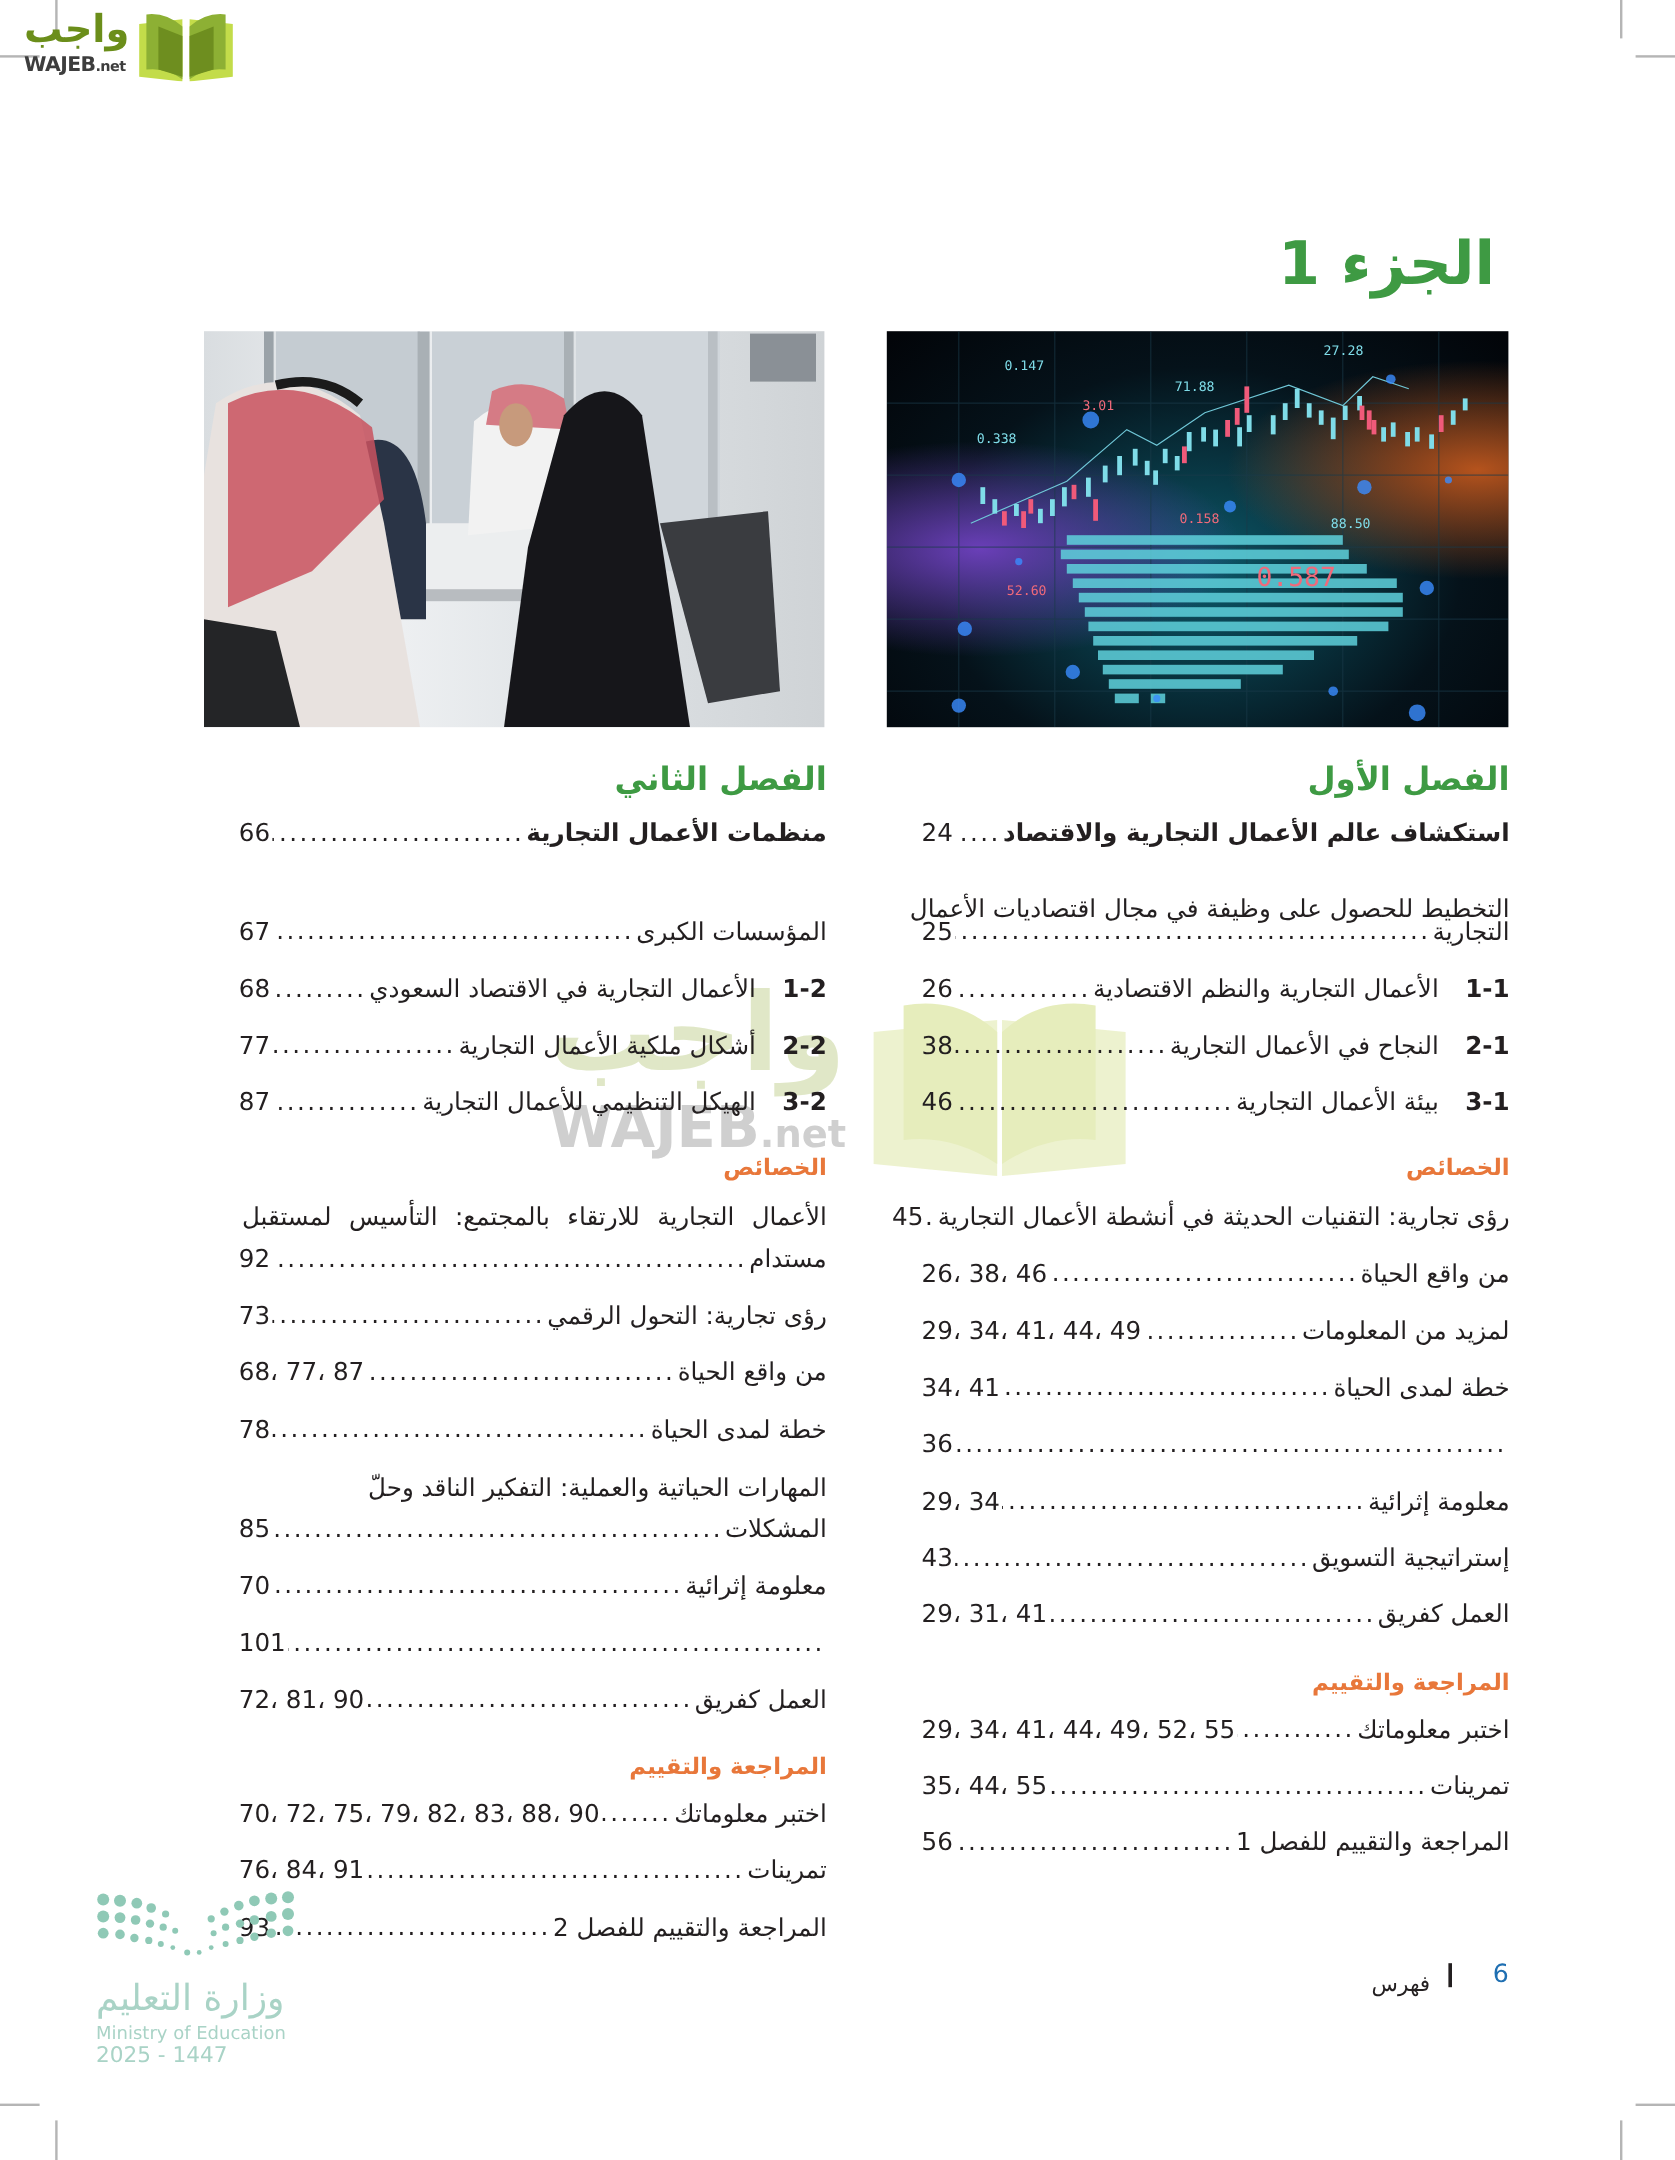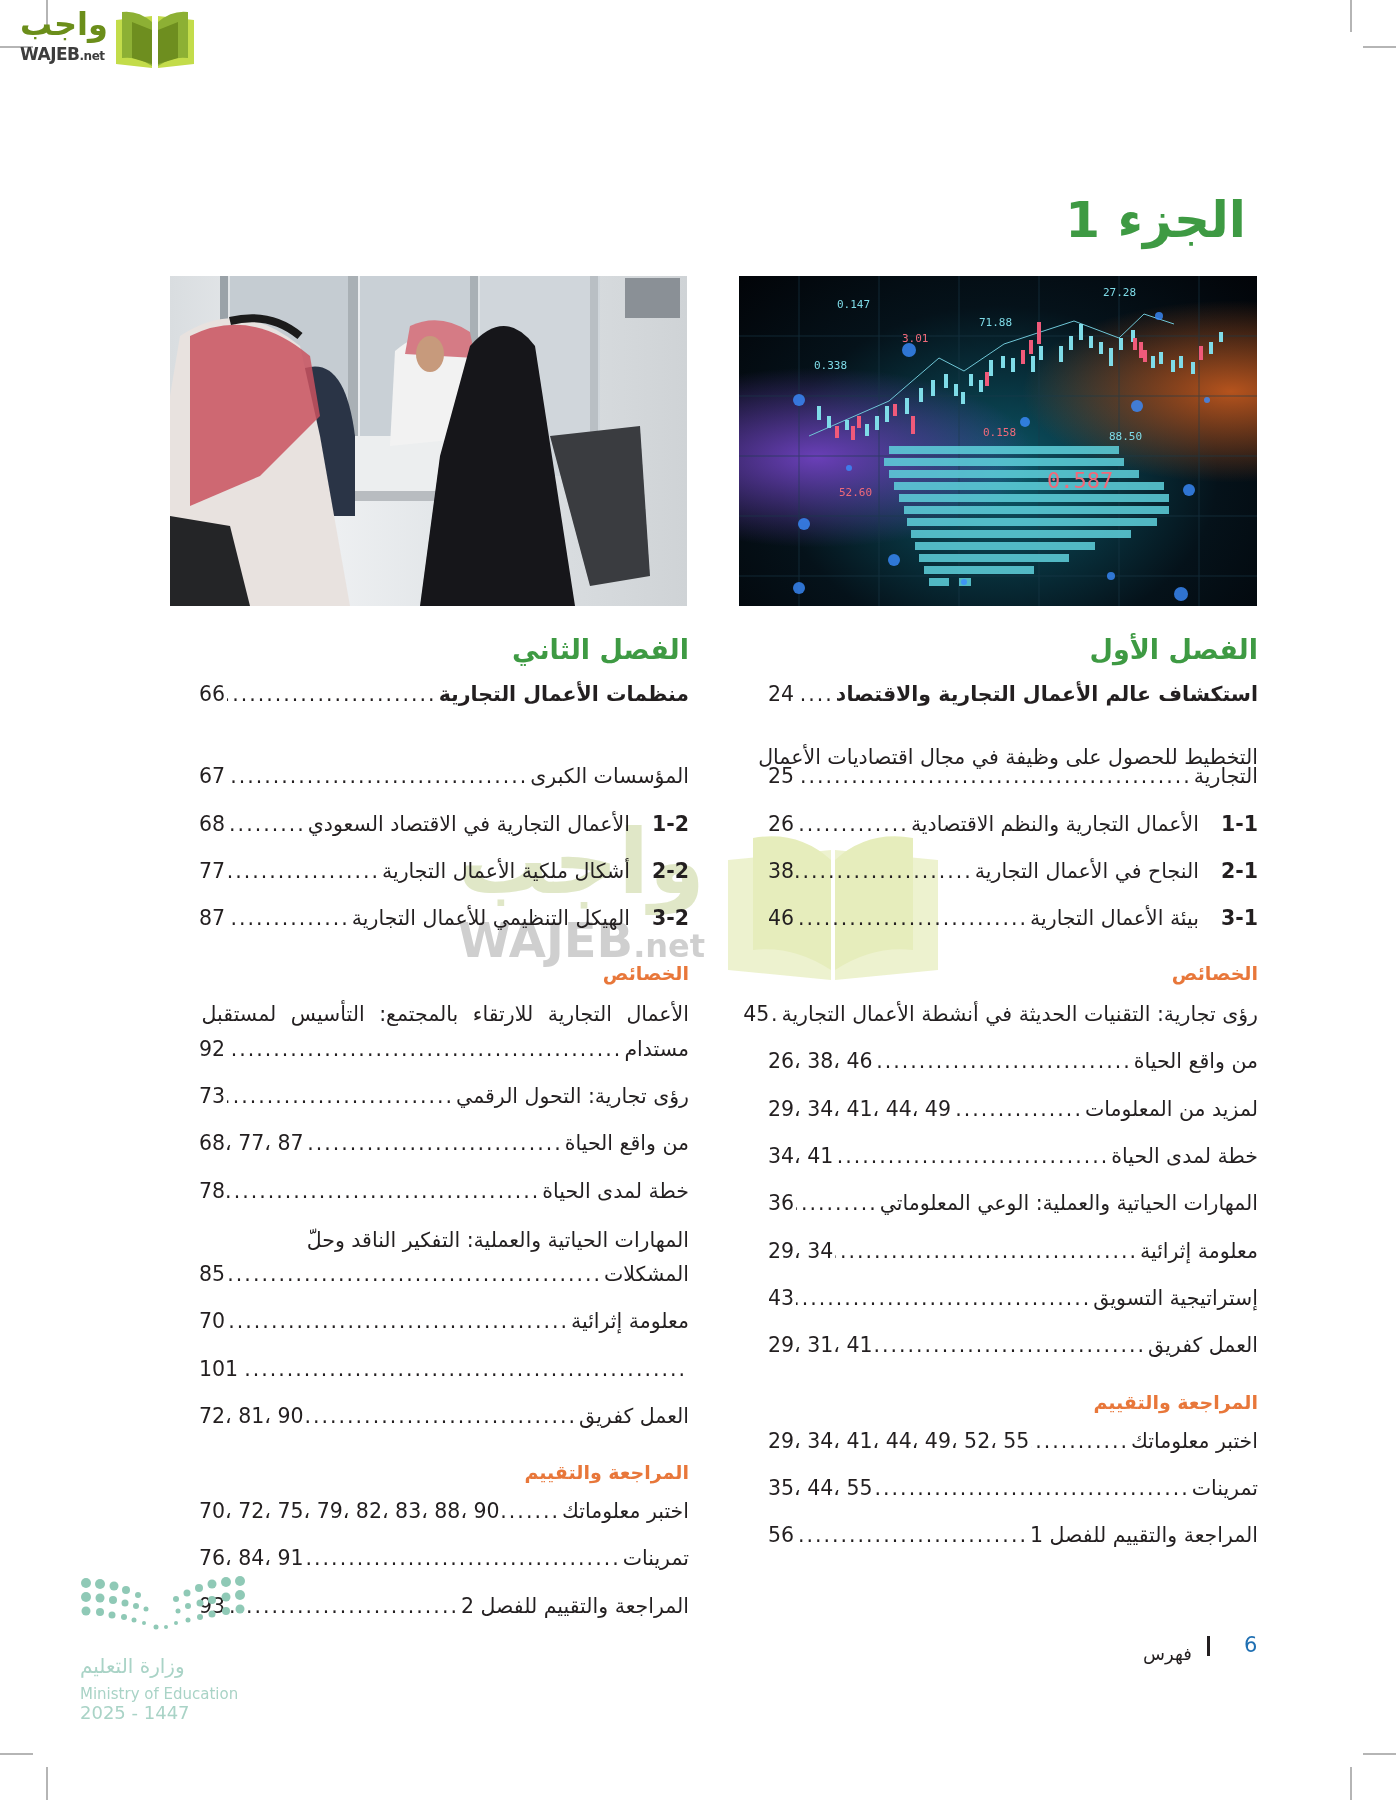--- a/index.html
+++ b/index.html
@@ -34,21 +34,21 @@
   .row .page { flex:0 0 auto; direction:ltr; unicode-bidi:isolate;margin-left:30px; }
   .row.bold .label { font-weight:bold; }
   .chapter { position:absolute; right:0; font-size:27px; font-weight:bold; color:#3e9a43; line-height:36px; }
   .section { position:absolute; right:0; font-size:19px; font-weight:bold; color:#e8773a; line-height:26px; }
 
   .footer-num { left:1244px; top:1631px; font-size:21px; color:#1f6fb2; line-height:28px; }
   .footer-bar { left:1207px; top:1636px; width:3px; height:20px; background:#231f20; }
   .footer-label { left:1143px; top:1630px; font-size:18px; color:#231f20; direction:rtl; line-height:28px;margin-top:10px; }
 
   .moe { left:78px; top:1575px; width:180px; height:170px; }
-  .moe-ar { position:absolute; left:2px; top:74px; font-size:20px; color:#a9d3c6; direction:rtl; line-height:34px; }
+  .moe-ar { position:absolute; left:2px; top:74px; font-size:30px; color:#a9d3c6; direction:rtl; line-height:34px; }
   .moe-en { position:absolute; left:2px; top:109px; font-size:15px; color:#a9d3c6; line-height:20px; }
   .moe-year { position:absolute; left:2px; top:129px; font-size:18px; color:#a9d3c6; line-height:18px; }
 
   .watermark { left:458px; top:820px; width:480px; height:160px; pointer-events:none; opacity:0.55; }
   .wm-ar { position:absolute; left:0; top:-8px; font-size:90px; font-weight:bold; color:#c7d59a; direction:rtl; line-height:100px; }
   .wm-en { position:absolute; left:0; top:92px; font-size:48px; font-weight:bold; color:#a8a8a8; line-height:56px; }
   .wm-en small { font-size:32px; }
 </style>
 </head>
 <body>
@@ -278,21 +278,20 @@
       <span class="label">لمزيد من المعلومات</span>
       <span class="dots"></span>
       <span class="page">29، 34، 41، 44، 49</span>
     </div>
   <div class="row" style="top:1141px;">
       <span class="label">خطة لمدى الحياة</span>
       <span class="dots"></span>
       <span class="page">34، 41</span>
     </div>
   <div class="row" style="top:1188px;">
-      <span class="label">المهارات الحياتية والعملية: الوعي المعلوماتي</span>
       <span class="dots"></span>
       <span class="page">36</span>
     </div>
   <div class="row" style="top:1236px;">
       <span class="label">معلومة إثرائية</span>
       <span class="dots"></span>
       <span class="page">29، 34</span>
     </div>
   <div class="row" style="top:1283px;">
       <span class="label">إستراتيجية التسويق</span>

